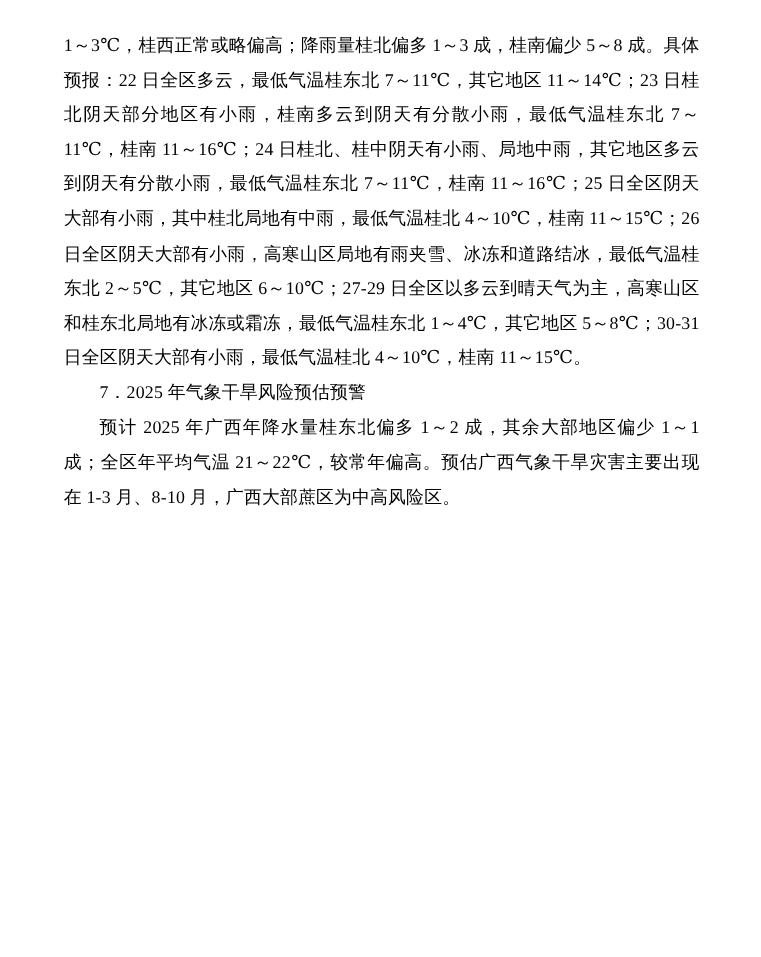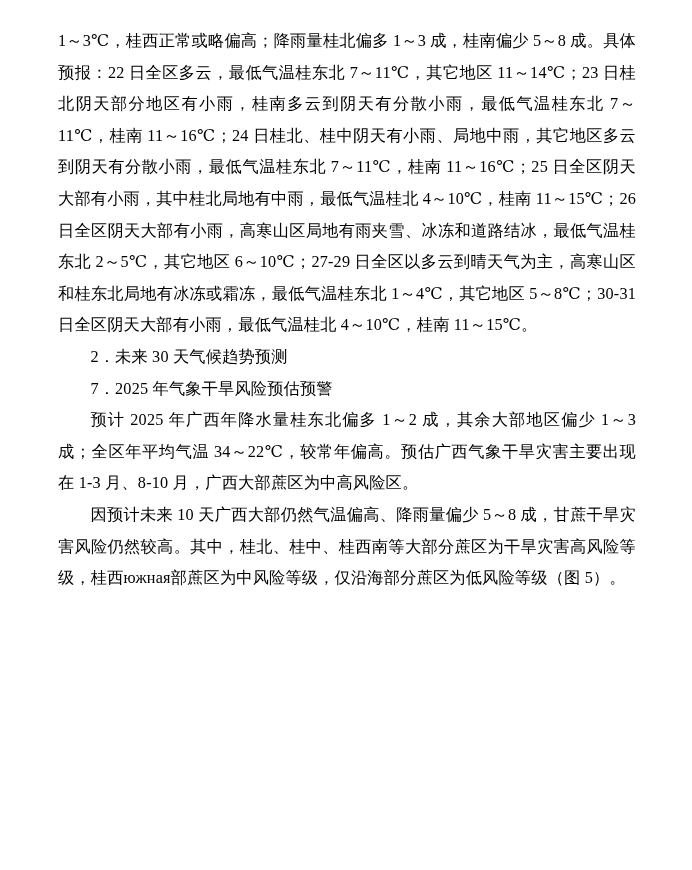--- a/index.html
+++ b/index.html
@@ -38,18 +38,16 @@
   .para + .para {
     margin-top: 0;
   }
 </style>
 </head>
 <body>
 
 <div class="page">
   <div class="doc-body">
     <p class="para">1～3℃，桂西正常或略偏高；降雨量桂北偏多 1～3 成，桂南偏少 5～8 成。具体预报：22 日全区多云，最低气温桂东北 7～11℃，其它地区 11～14℃；23 日桂北阴天部分地区有小雨，桂南多云到阴天有分散小雨，最低气温桂东北 7～11℃，桂南 11～16℃；24 日桂北、桂中阴天有小雨、局地中雨，其它地区多云到阴天有分散小雨，最低气温桂东北 7～11℃，桂南 11～16℃；25 日全区阴天大部有小雨，其中桂北局地有中雨，最低气温桂北 4～10℃，桂南 11～15℃；26 日全区阴天大部有小雨，高寒山区局地有雨夹雪、冰冻和道路结冰，最低气温桂东北 2～5℃，其它地区 6～10℃；27-29 日全区以多云到晴天气为主，高寒山区和桂东北局地有冰冻或霜冻，最低气温桂东北 1～4℃，其它地区 5～8℃；30-31 日全区阴天大部有小雨，最低气温桂北 4～10℃，桂南 11～15℃。</p>
-    <p class="para indent">2．未来 30 天气候趋势预测</p>
     <p class="para indent">7．2025 年气象干旱风险预估预警</p>
-    <p class="para indent">预计 2025 年广西年降水量桂东北偏多 1～2 成，其余大部地区偏少 1～3 成；全区年平均气温 34～22℃，较常年偏高。预估广西气象干旱灾害主要出现在 1-3 月、8-10 月，广西大部蔗区为中高风险区。</p>
-    <p class="para indent">因预计未来 10 天广西大部仍然气温偏高、降雨量偏少 5～8 成，甘蔗干旱灾害风险仍然较高。其中，桂北、桂中、桂西南等大部分蔗区为干旱灾害高风险等级，桂西южная部蔗区为中风险等级，仅沿海部分蔗区为低风险等级（图 5）。</p>
+    <p class="para indent">预计 2025 年广西年降水量桂东北偏多 1～2 成，其余大部地区偏少 1～1 成；全区年平均气温 21～22℃，较常年偏高。预估广西气象干旱灾害主要出现在 1-3 月、8-10 月，广西大部蔗区为中高风险区。</p>
   </div>
 </div>
 
 </body></html>

